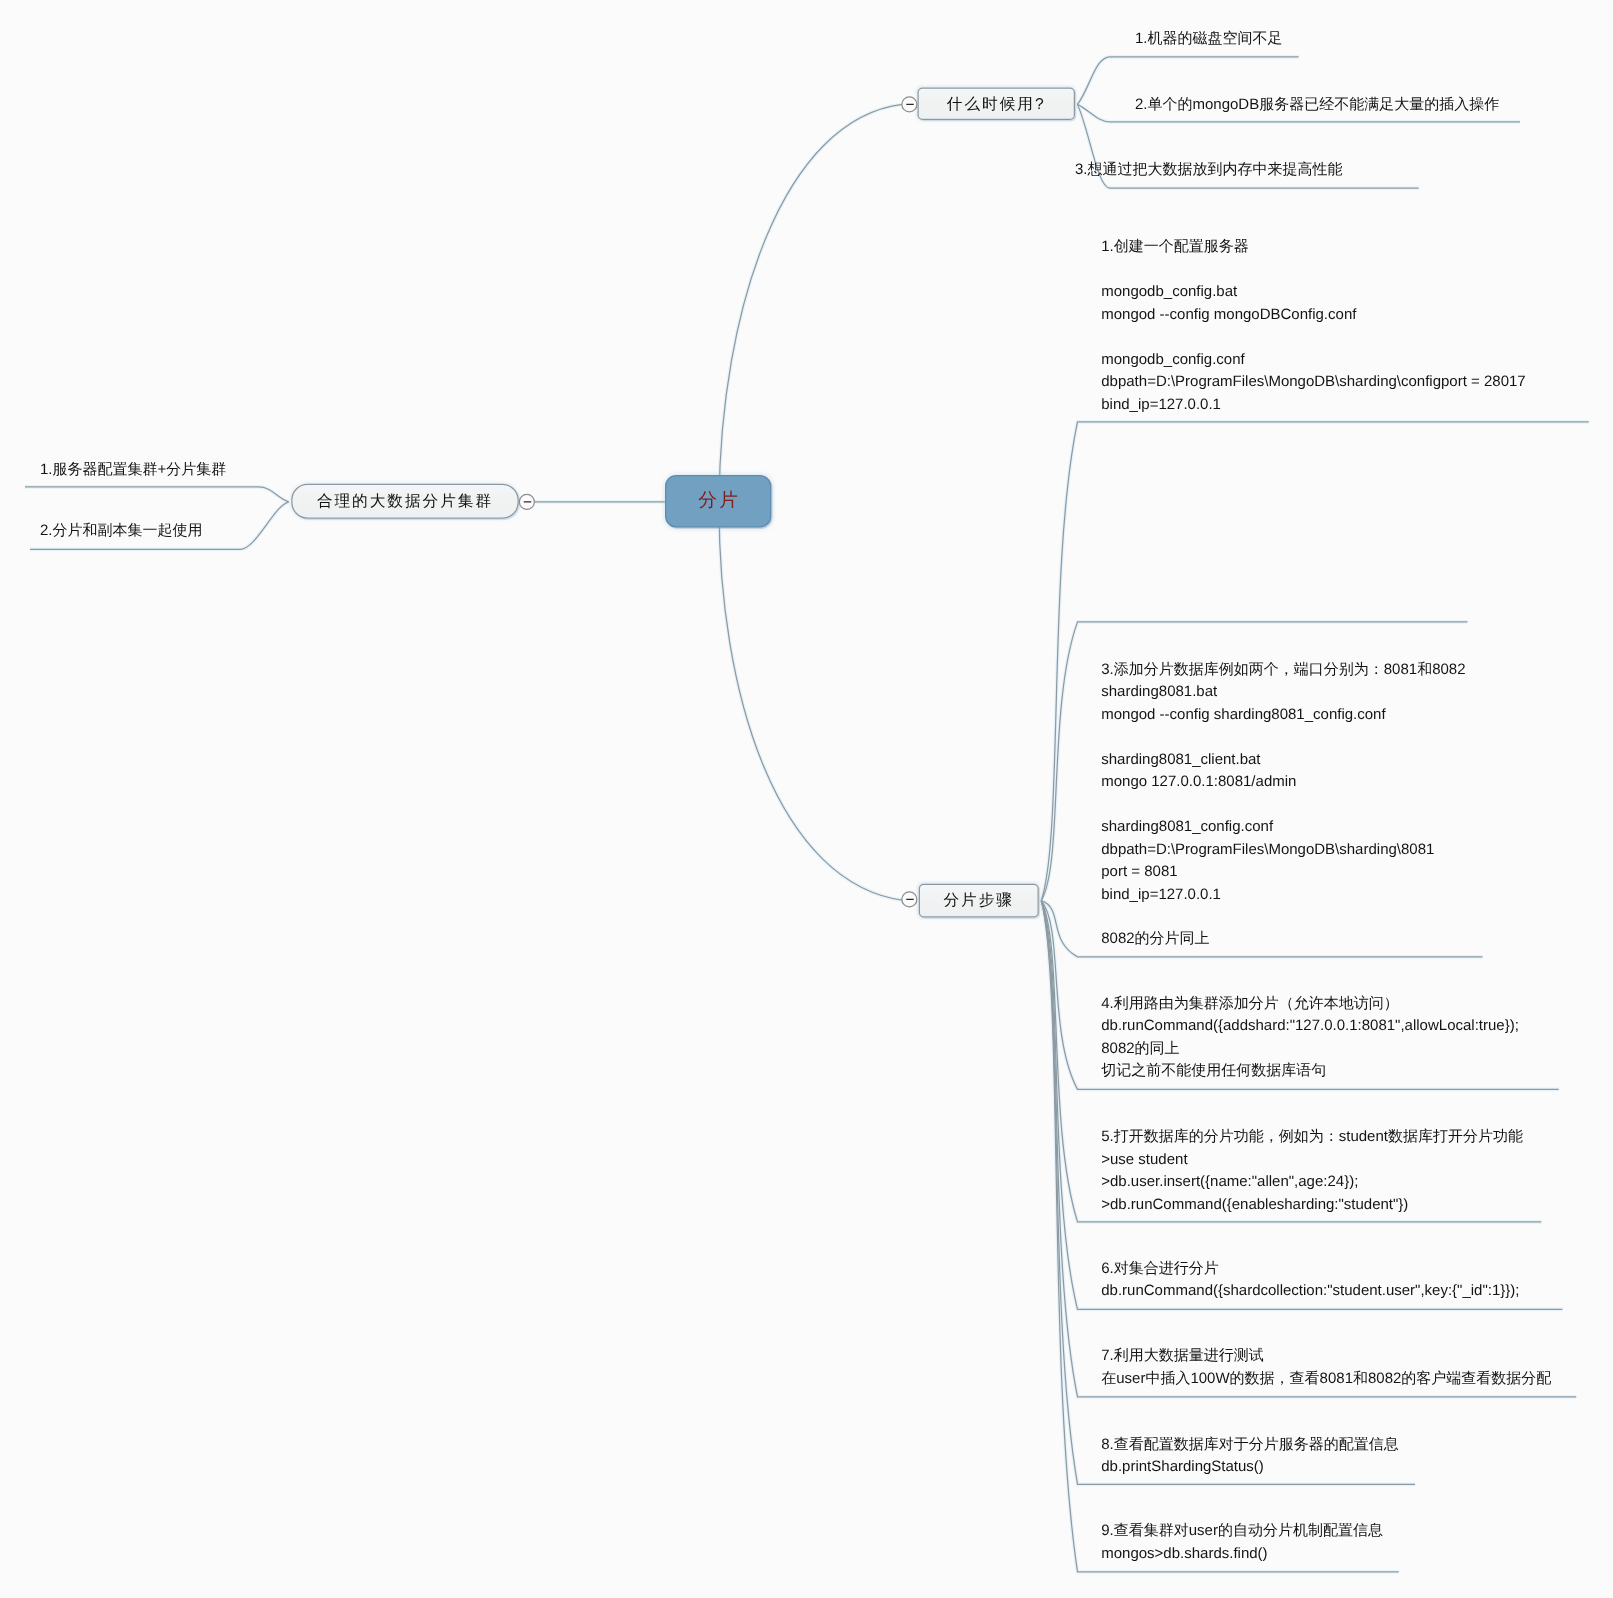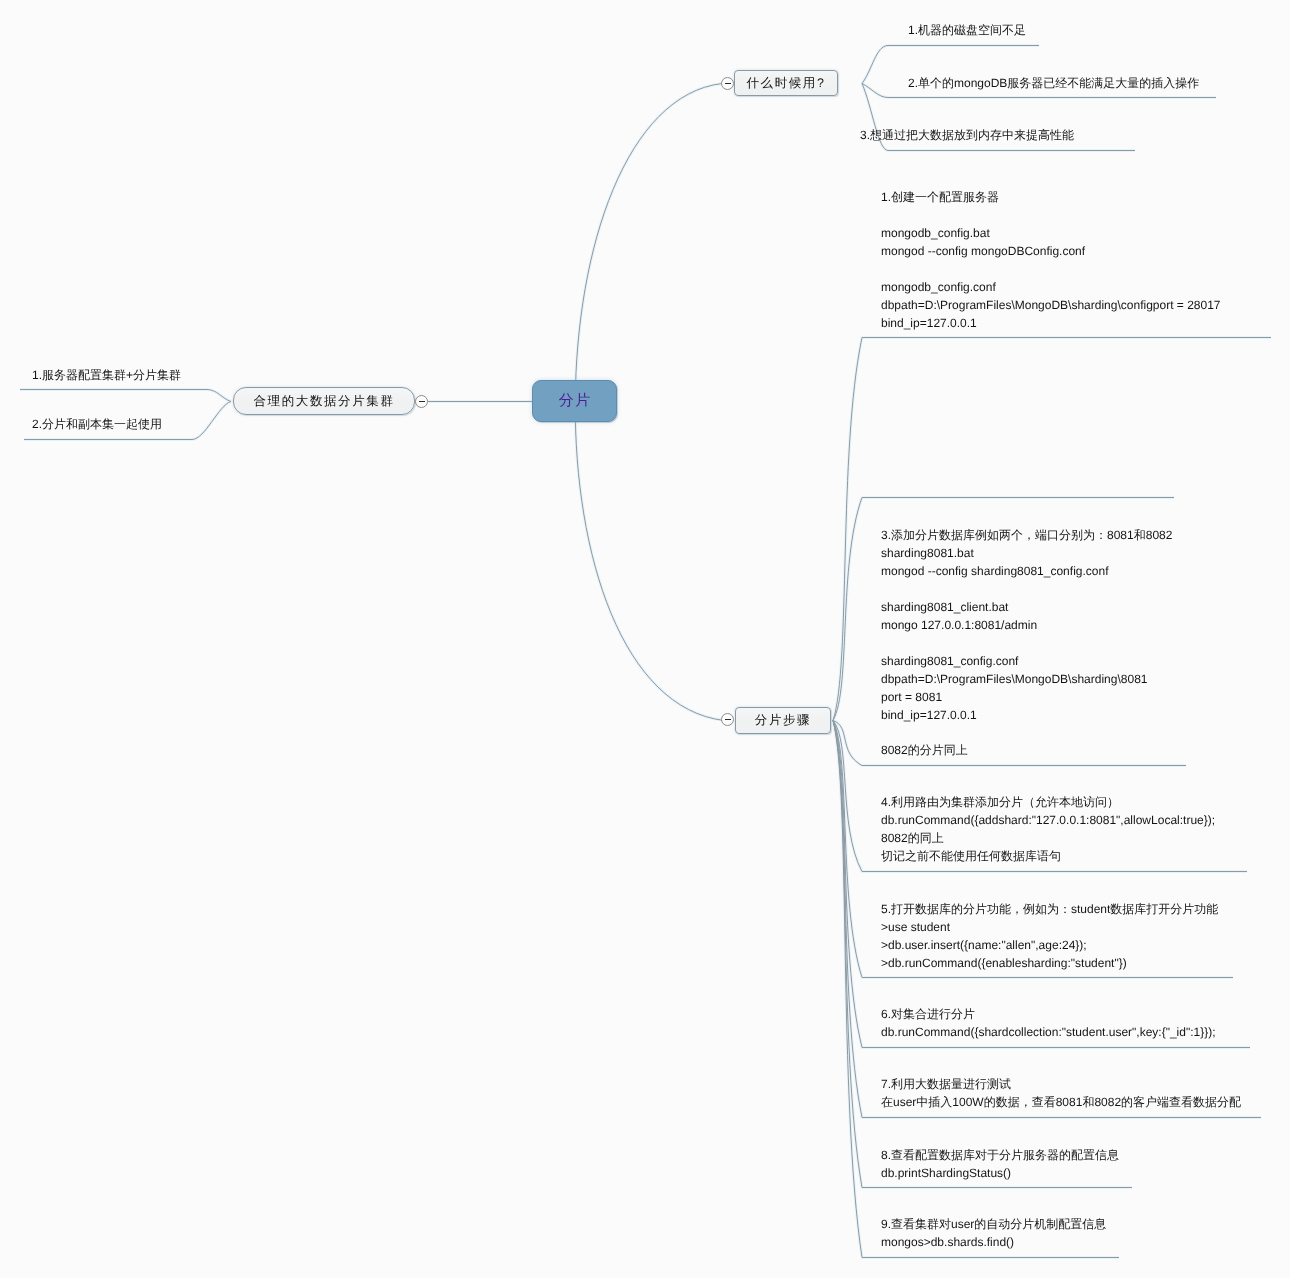--- a/index.html
+++ b/index.html
@@ -9,21 +9,21 @@
        -webkit-font-smoothing:antialiased;text-rendering:geometricPrecision;}
   #canvas{position:relative;width:1290px;height:1278px;background:#fbfbfb;}
   svg#links{position:absolute;left:0;top:0;width:1290px;height:1278px;}
   .node{position:absolute;box-sizing:border-box;display:flex;align-items:center;
         justify-content:center;border:1px solid #8d989f;border-radius:4px;
         background:linear-gradient(to bottom,#f3f7f9 0%,#f1f2f1 45%,#eef1f4 100%);
         font-size:12.5px;color:#111;letter-spacing:1.6px;
         box-shadow:0 0 3px rgba(168,200,225,0.55),1px 1px 0 rgba(140,160,175,0.28);}
   .root{position:absolute;box-sizing:border-box;display:flex;align-items:center;
         justify-content:center;border:1px solid #5d8cae;border-radius:9px;
-        background:#71a0c0;color:#4c1d95;font-size:15px;letter-spacing:1.7px;text-indent:1.7px;
+        background:#71a0c0;color:#7f1d1d;font-size:15px;letter-spacing:1.7px;text-indent:1.7px;
         box-shadow:0 0 4px rgba(168,200,225,0.6),1px 1px 0 rgba(100,125,145,0.35);}
   .leaf{position:absolute;white-space:pre;color:#141414;font-size:12px;
         line-height:17.95px;}
   .toggle{position:absolute;width:13px;height:13px;border:1px solid #8c8c8c;
           border-radius:50%;background:#fcfcfc;box-sizing:border-box;}
   .toggle i{position:absolute;left:2.5px;top:5px;width:6px;height:1px;background:#2a2a2a;display:block;}
 </style>
 </head>
 <body>
 
@@ -85,21 +85,21 @@
     </g>
   </svg>
 
   <div class="root" style="left:532px;top:380px;width:85px;height:42px;">分片</div>
 
   <div class="node" style="left:233px;top:387px;width:182px;height:28px;border-radius:13px;">合理的大数据分片集群</div>
   <div class="toggle" style="left:415px;top:395px;">
       <i></i>
     </div>
 
-  <div class="node" style="left:734px;top:70px;width:104px;height:26px;">什么时候用?</div>
+  <div class="node" style="left:734px;top:70px;width:126px;height:26px;">什么时候用?</div>
   <div class="toggle" style="left:721px;top:77px;">
       <i></i>
     </div>
 
   <div class="node" style="left:735px;top:707px;width:96px;height:27px;text-align:right;">分片步骤</div>
   <div class="toggle" style="left:721px;top:713px;">
       <i></i>
     </div>
 
   <div class="leaf" style="left:32px;top:367px;">1.服务器配置集群+分片集群</div>

